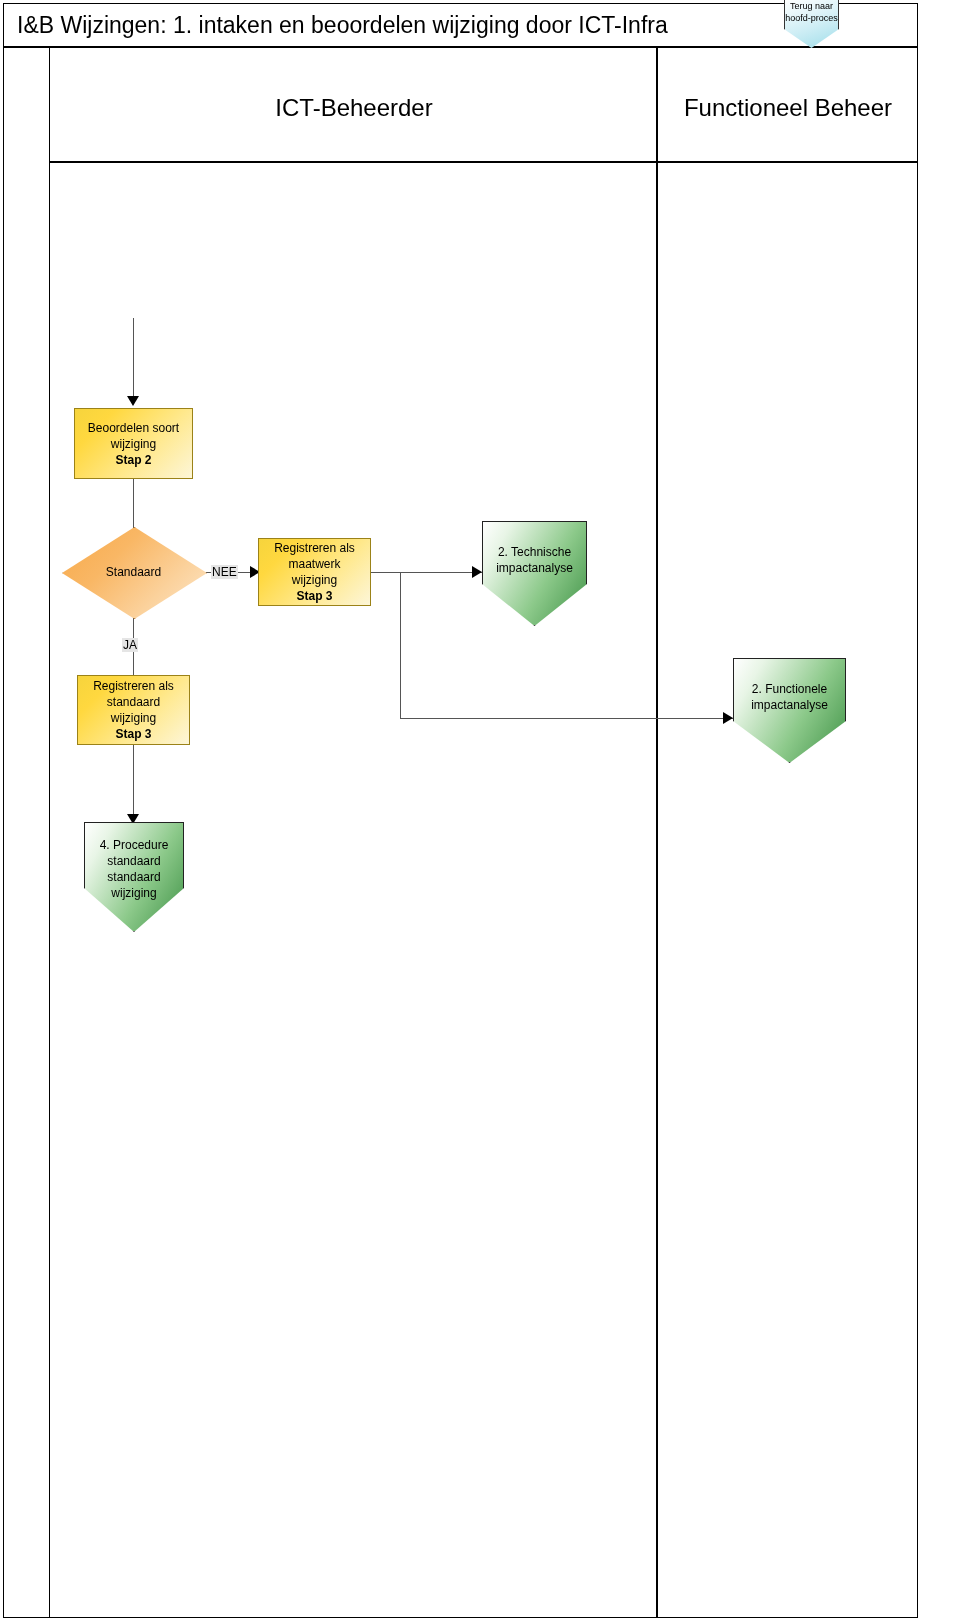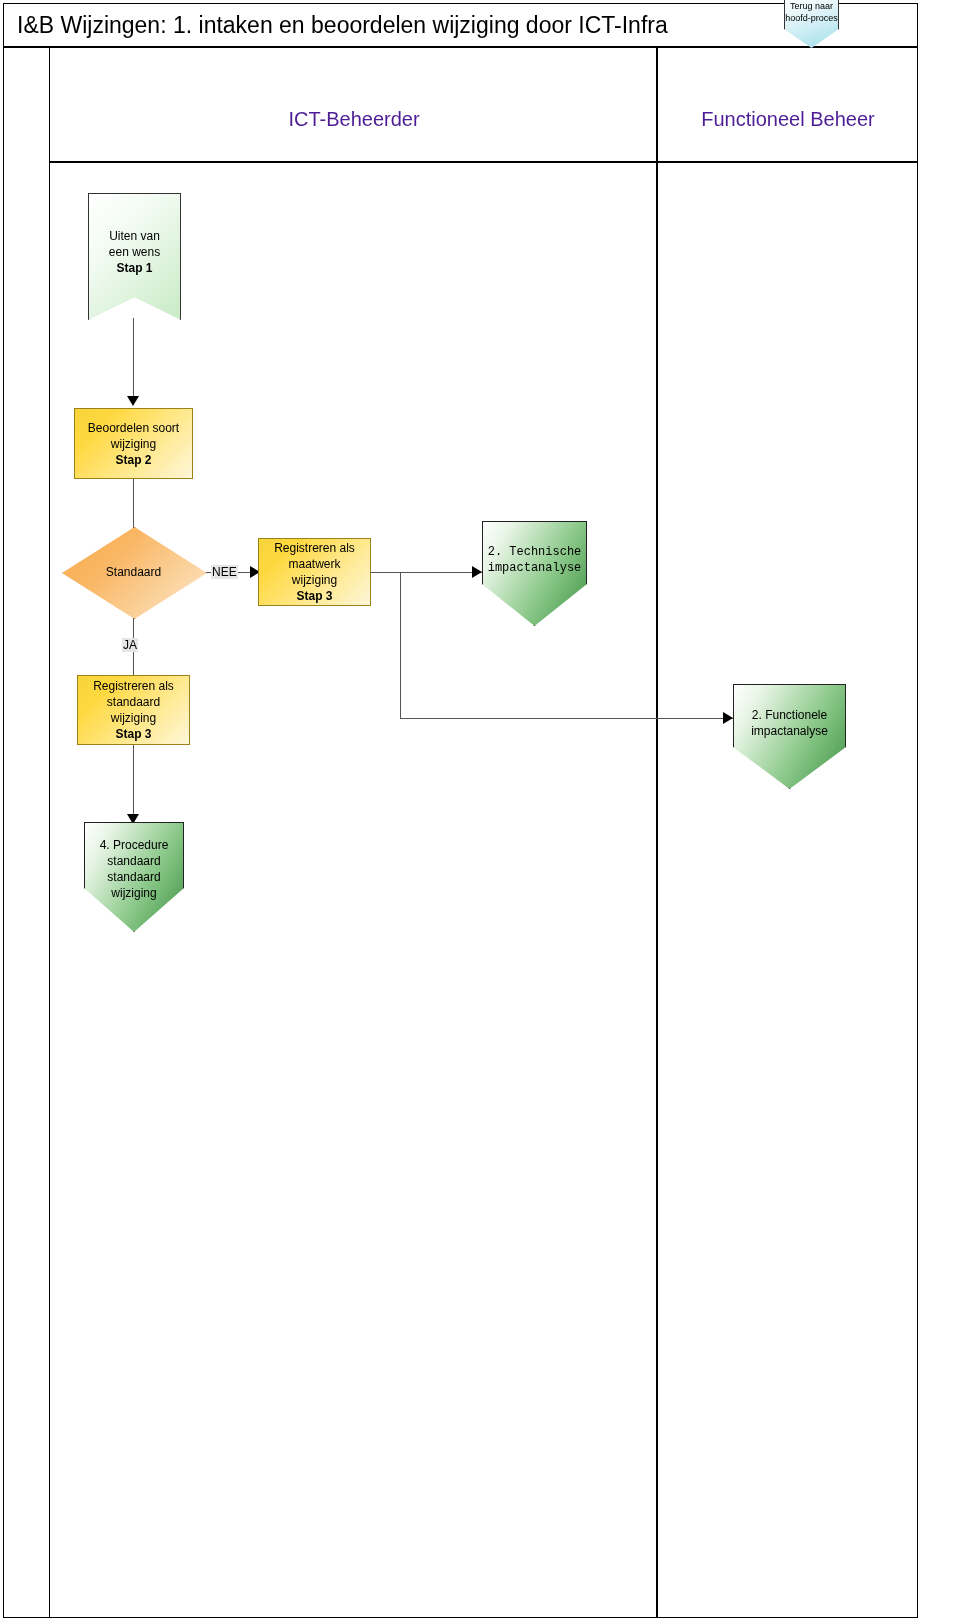--- a/index.html
+++ b/index.html
@@ -60,24 +60,23 @@
     top:48px;
     height:1570px;
     box-sizing:border-box;
   }
   .lane-1{ left:50px;  width:608px; border-right:2px solid #000;}
   .lane-2{ left:658px; width:260px; }
   .lane-title{
     position:absolute;
     top:94px;
     text-align:center;
-    font-size:20px;
-    color:#4c1d95;
+    font-size:24px;
+    color:#000000;
     white-space:nowrap;
-    margin-top:14px;
   }
   .lane-title-1{ left:50px; width:608px; }
   .lane-title-2{ left:658px; width:260px; }
 
   
   .return-marker{
     position:absolute;
     left:784px; top:-2px;
     width:55px; height:50px;
     background:linear-gradient(160deg,#ffffff 0%,#cfeef5 55%,#9fdde9 100%);
@@ -226,27 +225,20 @@
   <div class="conn-h" style="left:400px; top:718px; width:333px;"></div>
   <div class="arrow-right" style="left:723px; top:712px;"></div>
 
   <div class="conn-v" style="left:133px; top:605px; height:90px;"></div>
   <div class="arrow-down" style="left:127px; top:690px;"></div>
   <div class="edge-label" style="left:122px; top:638px;">JA</div>
 
   <div class="conn-v" style="left:133px; top:745px; height:75px;"></div>
   <div class="arrow-down" style="left:127px; top:814px;"></div>
 
-  <div class="node shape-banner" style="left:88px; top:193px; width:93px; height:127px;">
-    <div class="lbl">
-      <div>Uiten van</div>
-      <div>een wens</div>
-      <div class="bold">Stap 1</div>
-    </div>
-  </div>
 
   <div class="node shape-process" style="left:74px; top:408px; width:119px; height:71px;">
     <div class="lbl">
       <div>Beoordelen soort</div>
       <div>wijziging</div>
       <div class="bold">Stap 2</div>
     </div>
   </div>
 
   <div class="shape-decision-wrap" style="left:62px; top:527px; width:143px; height:90px;">
@@ -265,28 +257,28 @@
 
   <div class="node shape-process" style="left:77px; top:675px; width:113px; height:70px;">
     <div class="lbl">
       <div>Registreren als</div>
       <div>standaard</div>
       <div>wijziging</div>
       <div class="bold">Stap 3</div>
     </div>
   </div>
 
-  <div class="node shape-offpage" style="left:482px; top:521px; width:105px; height:105px;font-family:Liberation Mono, monospace;">
+  <div class="node shape-offpage" style="left:482px; top:521px; width:105px; height:105px;">
     <div class="lbl">
       <div>2. Technische</div>
       <div>impactanalyse</div>
     </div>
   </div>
 
-  <div class="node shape-offpage" style="left:733px; top:684px; width:113px; height:105px;">
+  <div class="node shape-offpage" style="left:733px; top:658px; width:113px; height:105px;">
     <div class="lbl">
       <div>2. Functionele</div>
       <div>impactanalyse</div>
     </div>
   </div>
 
   <div class="node shape-offpage" style="left:84px; top:822px; width:100px; height:110px; padding-top:14px;">
     <div class="lbl">
       <div>4. Procedure</div>
       <div>standaard</div>

